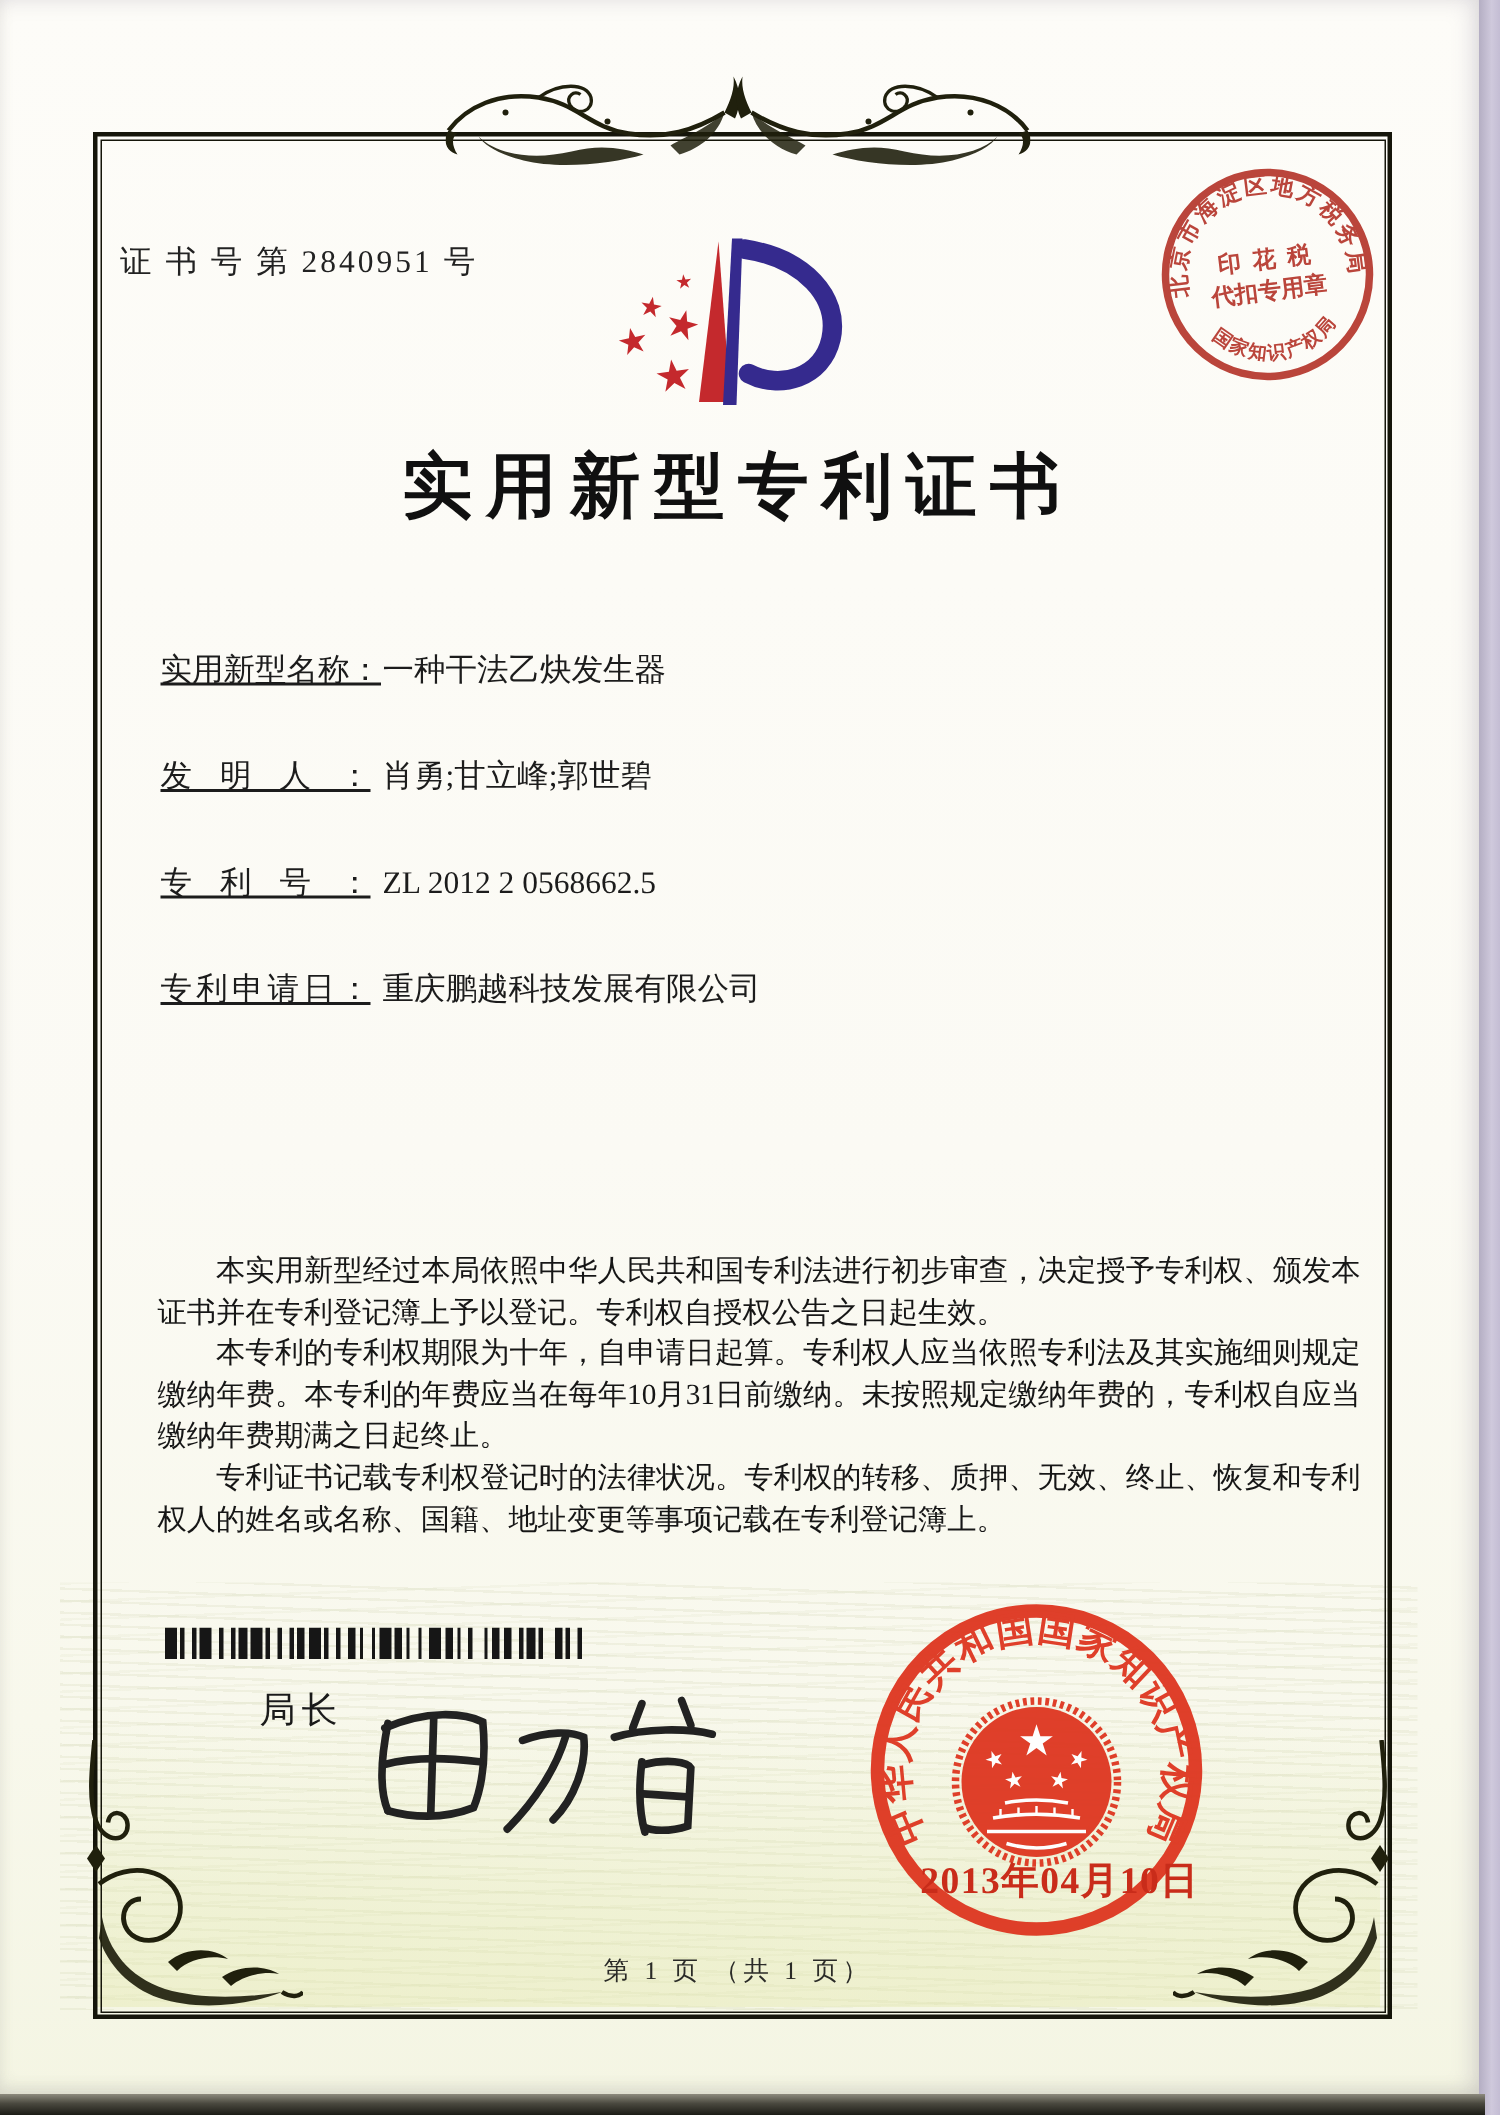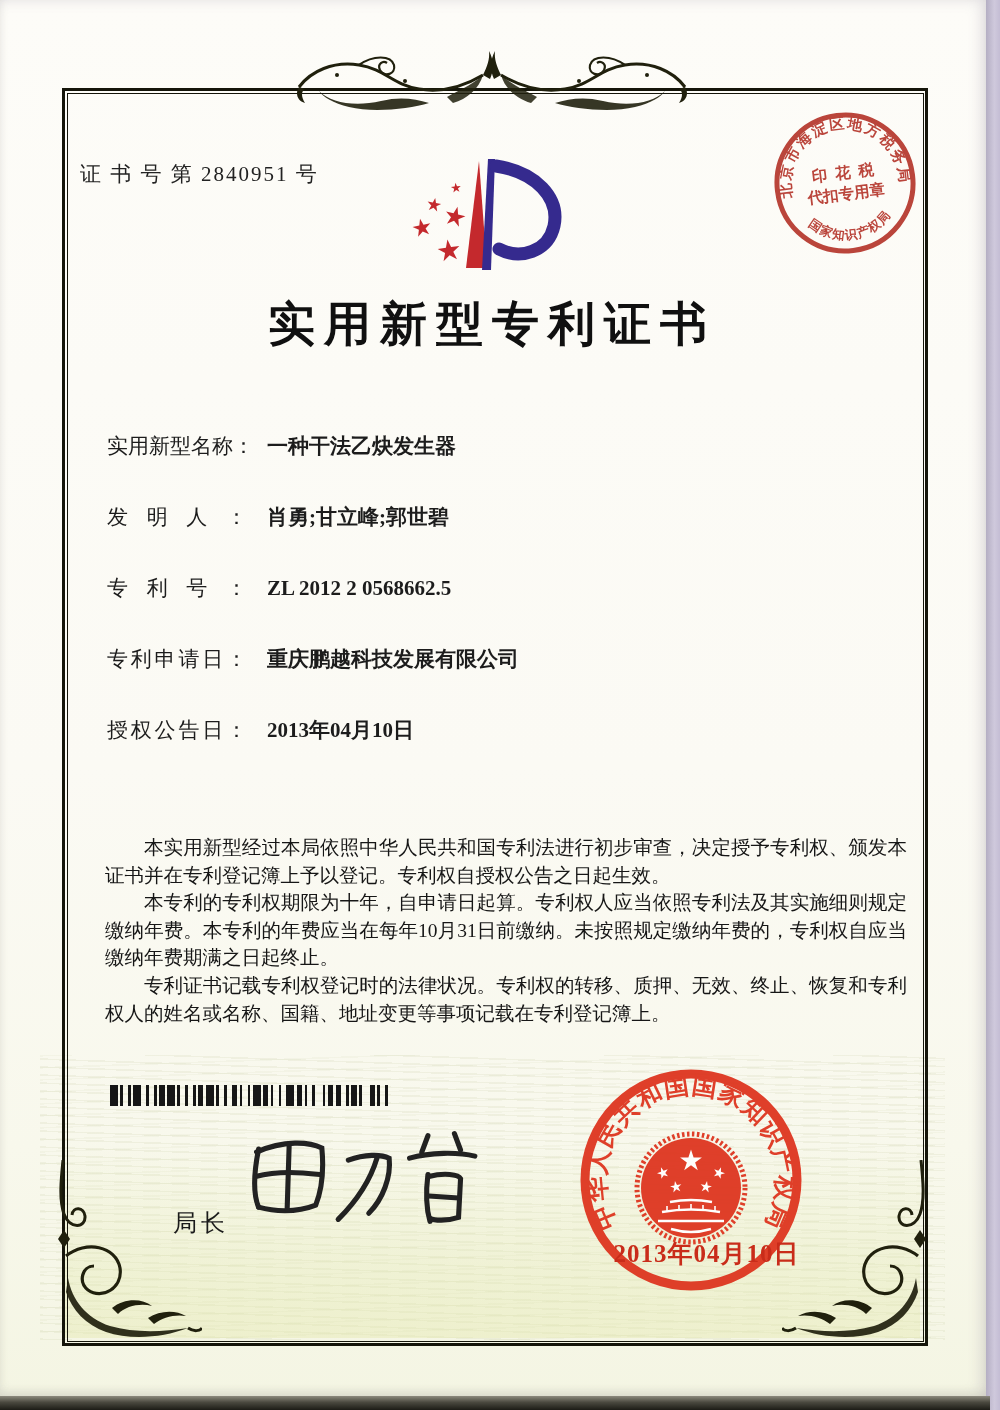--- a/index.html
+++ b/index.html
@@ -42,28 +42,28 @@
     position:absolute;left:80px;top:160px;font-size:21px;letter-spacing:2px;color:#222;
   }
   .logo{position:absolute;left:396px;top:154px;width:170px;height:136px;}
   .tax-stamp{position:absolute;left:768px;top:106px;width:154px;height:154px;transform:rotate(-7deg);opacity:.92;}
   .title{
     position:absolute;left:62px;top:293px;width:860px;text-align:center;
     font-size:47px;font-weight:bold;letter-spacing:9px;color:#101010;
   }
   .fields{position:absolute;left:107px;top:433px;width:780px;}
   .field-row{height:26px;line-height:26px;margin-bottom:45px;font-size:21px;white-space:nowrap;}
-  .field-label{display:inline-block;width:140px;text-align:justify;text-align-last:justify;vertical-align:top;}
-  .field-value{margin-left:20px;font-weight:bold;}
+  .field-label{display:inline-block;width:140px;text-align:justify;text-align-last:justify;vertical-align:top;text-decoration:underline;}
+  .field-value{margin-left:8px;}
   .paragraphs{position:absolute;left:105px;top:834px;width:802px;}
   .paragraphs p{margin:0;font-size:19.5px;line-height:27.6px;text-indent:2em;text-align:justify;color:#161616;}
   .barcode{position:absolute;left:110px;top:1085px;width:278px;height:21px;display:flex;overflow:hidden;}
   .barcode span{flex:none;height:100%;}
   .barcode .bar{background:#161616;}
-  .director-row{position:absolute;left:173px;top:1207px;font-size:24px;letter-spacing:4px;color:#1a1a1a;}
+  .director-row{position:absolute;left:173px;top:1124px;font-size:24px;letter-spacing:4px;color:#1a1a1a;}
   .signature{position:absolute;left:228px;top:1112px;width:255px;height:125px;}
   .office-seal{position:absolute;left:575px;top:1064px;width:232px;height:232px;opacity:.95;}
   .seal-date{
     position:absolute;left:604px;top:1237px;width:205px;text-align:center;
     font-size:25px;font-weight:bold;color:#c92c1a;letter-spacing:1px;
   }
   .page-footer{
     position:absolute;left:62px;top:1302px;width:860px;text-align:center;
     font-size:17px;letter-spacing:3px;color:#2b2b28;
   }
@@ -150,23 +150,20 @@
       <span class="field-label">实用新型名称：</span><span class="field-value">一种干法乙炔发生器</span>
     </div>
     <div class="field-row">
       <span class="field-label">发明人：</span><span class="field-value">肖勇;甘立峰;郭世碧</span>
     </div>
     <div class="field-row">
       <span class="field-label">专利号：</span><span class="field-value">ZL 2012 2 0568662.5</span>
     </div>
     <div class="field-row">
       <span class="field-label">专利申请日：</span><span class="field-value">重庆鹏越科技发展有限公司</span>
-    </div>
-    <div class="field-row">
-      <span class="field-label">授权公告日：</span><span class="field-value">2013年04月10日</span>
     </div>
   </div>
 
   <div class="paragraphs">
     <p>本实用新型经过本局依照中华人民共和国专利法进行初步审查，决定授予专利权、颁发本证书并在专利登记簿上予以登记。专利权自授权公告之日起生效。</p>
     <p>本专利的专利权期限为十年，自申请日起算。专利权人应当依照专利法及其实施细则规定缴纳年费。本专利的年费应当在每年10月31日前缴纳。未按照规定缴纳年费的，专利权自应当缴纳年费期满之日起终止。</p>
     <p>专利证书记载专利权登记时的法律状况。专利权的转移、质押、无效、终止、恢复和专利权人的姓名或名称、国籍、地址变更等事项记载在专利登记簿上。</p>
   </div>
 
   <div class="barcode">
@@ -286,16 +283,17 @@
         <path d="M-20,41 Q0,47 20,41"></path>
       </g>
       <g stroke="#ffffff" stroke-width="1.6" fill="none">
         <path d="M-24,18 L-24,23 M-12,17 L-12,22 M0,16 L0,22 M12,17 L12,22 M24,18 L24,23"></path>
       </g>
     </g>
   </svg>
 
   <div class="seal-date">2013年04月10日</div>
 
+  <div class="page-footer">第 1 页 （共 1 页）</div>
 </div>
 
 <div class="edge-right"></div>
 <div class="edge-bottom"></div>
 
 </body></html>

